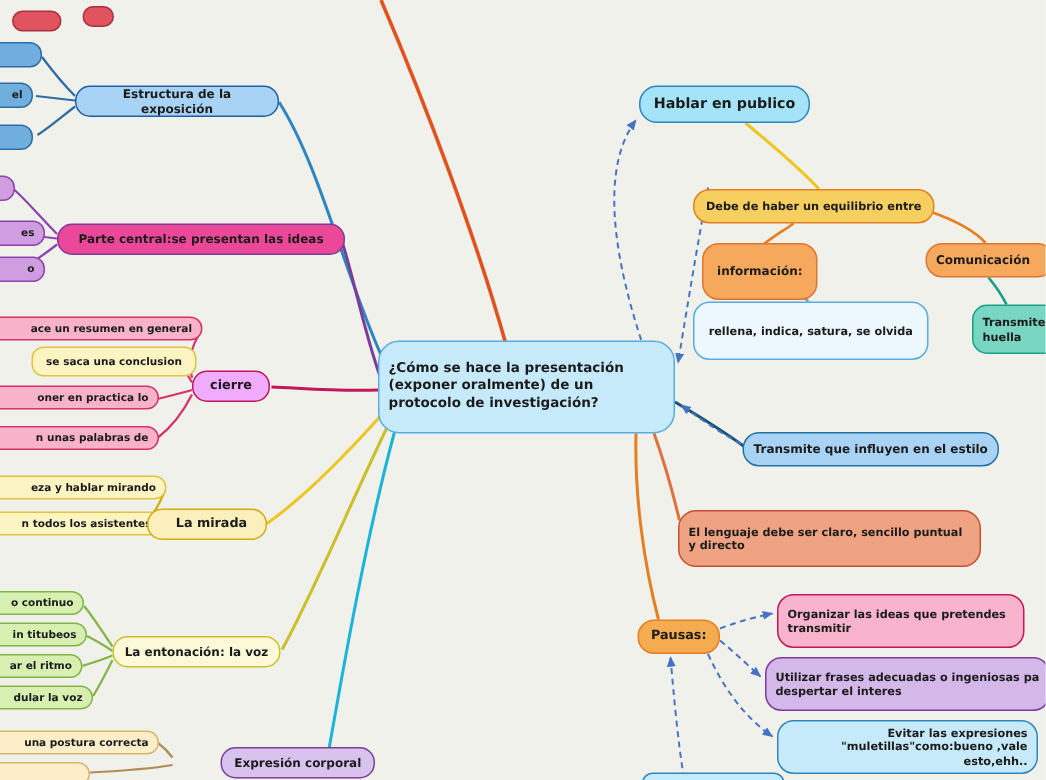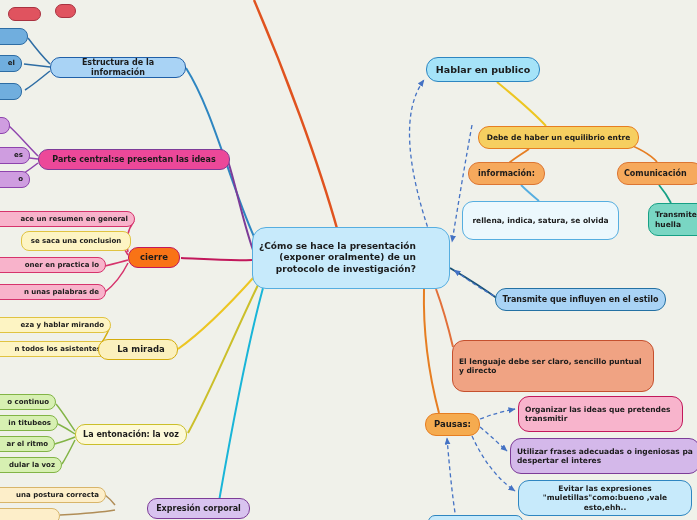--- a/index.html
+++ b/index.html
@@ -72,55 +72,55 @@
     <path d="M480,427 C491,436 499,444 507,451" fill="none" stroke="#4472c4" stroke-width="1.3" stroke-dasharray="4 3" marker-end="url(#arr)"></path>
     <path d="M472,436 C482,458 496,478 515,491" fill="none" stroke="#4472c4" stroke-width="1.3" stroke-dasharray="4 3" marker-end="url(#arr)"></path>
     <path d="M456,519 C452,495 449,462 447,438" fill="none" stroke="#4472c4" stroke-width="1.3" stroke-dasharray="4 3" marker-end="url(#arr)"></path>
   </svg>
 
 <div class="node" style="left: 8px; top: 7px; width: 33px; height: 14px; background: rgb(224, 83, 95); border-color: rgb(168, 50, 64); font-size: 7px; border-radius: 7px;"></div>
     <div class="node" style="left: 55px; top: 4px; width: 21px; height: 14px; background: rgb(224, 83, 95); border-color: rgb(168, 50, 64); font-size: 7px; border-radius: 7px;"></div>
     <div class="node" style="left: -64px; top: 28px; width: 92px; height: 17px; background: rgb(112, 174, 222); border-color: rgb(46, 109, 164); font-size: 7px; border-radius: 8px; justify-content: flex-end; text-align: right;"></div>
     <div class="node" style="left: -70px; top: 55px; width: 92px; height: 17px; background: rgb(112, 174, 222); border-color: rgb(46, 109, 164); font-size: 7px; border-radius: 8px; justify-content: flex-end; text-align: right;">el</div>
     <div class="node" style="left: -70px; top: 83px; width: 92px; height: 17px; background: rgb(112, 174, 222); border-color: rgb(46, 109, 164); font-size: 7px; border-radius: 8px; justify-content: flex-end; text-align: right;"></div>
-    <div class="node" style="left: 50px; top: 57px; width: 136px; height: 21px; background: rgb(169, 211, 245); border-color: rgb(31, 95, 168); font-size: 8px; border-radius: 10px;">Estructura de la información</div>
+    <div class="node" style="left: 50px; top: 57px; width: 136px; height: 21px; background: rgb(169, 211, 245); border-color: rgb(31, 95, 168); font-size: 8px; border-radius: 10px;">Estructura de la exposición</div>
     <div class="node" style="left: -80px; top: 117px; width: 90px; height: 17px; background: rgb(207, 157, 224); border-color: rgb(142, 68, 173); font-size: 7px; border-radius: 8px; justify-content: flex-end; text-align: right;"></div>
     <div class="node" style="left: -62px; top: 147px; width: 92px; height: 17px; background: rgb(207, 157, 224); border-color: rgb(142, 68, 173); font-size: 7px; border-radius: 8px; justify-content: flex-end; text-align: right;">es</div>
     <div class="node" style="left: -62px; top: 171px; width: 92px; height: 17px; background: rgb(207, 157, 224); border-color: rgb(142, 68, 173); font-size: 7px; border-radius: 8px; justify-content: flex-end; text-align: right;">o</div>
     <div class="node" style="left: 38px; top: 149px; width: 192px; height: 21px; background: #ec4899; border-color: rgb(125, 60, 152); font-size: 8px; border-radius: 10px;">Parte central:se presentan las ideas</div>
     <div class="node" style="left: -18px; top: 211px; width: 153px; height: 16px; background: rgb(248, 179, 203); border-color: rgb(214, 51, 108); font-size: 7px; border-radius: 8px; justify-content: flex-end; text-align: right;">ace un resumen en general</div>
     <div class="node" style="left: 21px; top: 231px; width: 110px; height: 20px; background: rgb(253, 244, 195); border-color: rgb(224, 195, 65); font-size: 7px; border-radius: 8px;">se saca una conclusion</div>
     <div class="node" style="left: -30px; top: 257px; width: 136px; height: 16px; background: rgb(248, 179, 203); border-color: rgb(214, 51, 108); font-size: 7px; border-radius: 8px; justify-content: flex-end; text-align: right;">oner en practica lo</div>
     <div class="node" style="left: -30px; top: 284px; width: 136px; height: 16px; background: rgb(248, 179, 203); border-color: rgb(214, 51, 108); font-size: 7px; border-radius: 8px; justify-content: flex-end; text-align: right;">n unas palabras de</div>
-    <div class="node" style="left: 128px; top: 247px; width: 52px; height: 21px; background: #f97316; border-color: rgb(194, 24, 91); font-size: 8.5px; border-radius: 10px;">cierre</div>
+    <div class="node" style="left: 128px; top: 247px; width: 52px; height: 21px; background: #f0abfc; border-color: rgb(194, 24, 91); font-size: 8.5px; border-radius: 10px;">cierre</div>
     <div class="node" style="left: -25px; top: 317px; width: 136px; height: 16px; background: rgb(253, 244, 195); border-color: rgb(224, 195, 65); font-size: 7px; border-radius: 8px; justify-content: flex-end; text-align: right;">eza y hablar mirando</div>
     <div class="node" style="left: -28px; top: 341px; width: 136px; height: 16px; background: rgb(253, 244, 195); border-color: rgb(224, 195, 65); font-size: 7px; border-radius: 8px; justify-content: flex-end; text-align: right;">n todos los asistentes</div>
     <div class="node" style="left: 98px; top: 339px; width: 80px; height: 21px; background: rgb(251, 240, 189); border-color: rgb(212, 172, 13); font-size: 8.5px; border-radius: 10px; padding-left: 12px;">La mirada</div>
     <div class="node" style="left: -28px; top: 394px; width: 84px; height: 16px; background: rgb(215, 240, 178); border-color: rgb(130, 180, 70); font-size: 7px; border-radius: 8px; justify-content: flex-end; text-align: right;">o continuo</div>
     <div class="node" style="left: -26px; top: 415px; width: 84px; height: 16px; background: rgb(215, 240, 178); border-color: rgb(130, 180, 70); font-size: 7px; border-radius: 8px; justify-content: flex-end; text-align: right;">in titubeos</div>
     <div class="node" style="left: -29px; top: 436px; width: 84px; height: 16px; background: rgb(215, 240, 178); border-color: rgb(130, 180, 70); font-size: 7px; border-radius: 8px; justify-content: flex-end; text-align: right;">ar el ritmo</div>
     <div class="node" style="left: -22px; top: 457px; width: 84px; height: 16px; background: rgb(215, 240, 178); border-color: rgb(130, 180, 70); font-size: 7px; border-radius: 8px; justify-content: flex-end; text-align: right;">dular la voz</div>
     <div class="node" style="left: 75px; top: 424px; width: 112px; height: 21px; background: rgb(252, 249, 216); border-color: rgb(203, 191, 42); font-size: 8px; border-radius: 10px;">La entonación: la voz</div>
     <div class="node" style="left: -30px; top: 487px; width: 136px; height: 16px; background: rgb(253, 238, 201); border-color: rgb(216, 181, 106); font-size: 7px; border-radius: 8px; justify-content: flex-end; text-align: right;">una postura correcta</div>
     <div class="node" style="left: -40px; top: 508px; width: 100px; height: 16px; background: rgb(253, 238, 201); border-color: rgb(216, 181, 106); font-size: 7px; border-radius: 8px; justify-content: flex-end; text-align: right;"></div>
     <div class="node" style="left: 115px; top: 498px; width: 103px; height: 21px; background: rgb(216, 195, 239); border-color: rgb(125, 60, 152); font-size: 8px; border-radius: 10px; margin-left: 32px;">Expresión corporal</div>
-    <div class="node" style="left: 252px; top: 227px; width: 198px; height: 62px; background: rgb(199, 234, 251); border-color: rgb(86, 174, 224); font-size: 9px; border-radius: 14px; justify-content: flex-start; text-align: right;">¿Cómo se hace la presentación
+    <div class="node" style="left: 252px; top: 227px; width: 198px; height: 62px; background: rgb(199, 234, 251); border-color: rgb(86, 174, 224); font-size: 9px; border-radius: 14px; justify-content: flex-start; text-align: left;">¿Cómo se hace la presentación
 (exponer oralmente) de un
 protocolo de investigación?</div>
     <div class="node" style="left: 426px; top: 57px; width: 114px; height: 25px; background: rgb(165, 227, 248); border-color: rgb(46, 134, 193); font-size: 9.5px; border-radius: 12px;">Hablar en publico</div>
-    <div class="node" style="left: 478px; top: 126px; width: 161px; height: 23px; background: rgb(246, 207, 96); border-color: rgb(230, 126, 34); font-size: 7.5px; border-radius: 11px; text-align: right;">Debe de haber un equilibrio entre</div>
-    <div class="node" style="left: 468px; top: 162px; width: 77px; height: 23px; background: rgb(246, 169, 92); border-color: rgb(220, 118, 51); font-size: 8px; border-radius: 11px;">información:</div>
+    <div class="node" style="left: 462px; top: 126px; width: 161px; height: 23px; background: rgb(246, 207, 96); border-color: rgb(230, 126, 34); font-size: 7.5px; border-radius: 11px; text-align: right;">Debe de haber un equilibrio entre</div>
+    <div class="node" style="left: 468px; top: 162px; width: 77px; height: 38px; background: rgb(246, 169, 92); border-color: rgb(220, 118, 51); font-size: 8px; border-radius: 11px;">información:</div>
     <div class="node" style="left: 462px; top: 201px; width: 157px; height: 39px; background: rgb(236, 248, 253); border-color: rgb(86, 174, 224); font-size: 7.5px; border-radius: 11px;">rellena, indica, satura, se olvida</div>
     <div class="node" style="left: 617px; top: 162px; width: 86px; height: 23px; background: rgb(246, 169, 92); border-color: rgb(220, 118, 51); font-size: 8px; border-radius: 11px; justify-content: flex-start; text-align: left;">Comunicación</div>
     <div class="node" style="left: 648px; top: 203px; width: 70px; height: 33px; background: rgb(121, 214, 195); border-color: rgb(22, 160, 133); font-size: 7.5px; border-radius: 10px; justify-content: flex-start; text-align: left;">Transmite
 huella</div>
     <div class="node" style="left: 495px; top: 288px; width: 171px; height: 23px; background: rgb(169, 211, 245); border-color: rgb(36, 113, 163); font-size: 8px; border-radius: 11px;">Transmite que influyen en el estilo</div>
-    <div class="node" style="left: 452px; top: 340px; width: 202px; height: 52px; background: rgb(240, 163, 131); border-color: rgb(197, 80, 46); font-size: 7.5px; border-radius: 12px; justify-content: flex-start; text-align: left;">El lenguaje debe ser claro, sencillo puntual
+    <div class="node" style="left: 452px; top: 340px; width: 202px; height: 38px; background: rgb(240, 163, 131); border-color: rgb(197, 80, 46); font-size: 7.5px; border-radius: 12px; justify-content: flex-start; text-align: left;">El lenguaje debe ser claro, sencillo puntual
 y directo</div>
     <div class="node" style="left: 425px; top: 413px; width: 55px; height: 23px; background: rgb(245, 171, 79); border-color: rgb(230, 126, 34); font-size: 8.5px; border-radius: 11px;">Pausas:</div>
     <div class="node" style="left: 518px; top: 396px; width: 165px; height: 36px; background: rgb(248, 180, 204); border-color: rgb(194, 24, 91); font-size: 7.5px; border-radius: 11px; justify-content: flex-start; text-align: left;">Organizar las ideas que pretendes
 transmitir</div>
     <div class="node" style="left: 510px; top: 438px; width: 190px; height: 36px; background: rgb(212, 184, 234); border-color: rgb(125, 60, 152); font-size: 7.5px; border-radius: 11px; justify-content: flex-start; text-align: left;">Utilizar frases adecuadas o ingeniosas pa
 despertar el interes</div>
-    <div class="node" style="left: 518px; top: 480px; width: 174px; height: 36px; background: rgb(199, 234, 251); border-color: rgb(46, 134, 193); font-size: 7.5px; border-radius: 11px; justify-content: flex-start; text-align: center;">Evitar las expresiones
+    <div class="node" style="left: 518px; top: 480px; width: 174px; height: 36px; background: rgb(199, 234, 251); border-color: rgb(46, 134, 193); font-size: 7.5px; border-radius: 11px; justify-content: flex-start; text-align: right;">Evitar las expresiones
 "muletillas"como:bueno ,vale esto,ehh..</div>
     <div class="node" style="left: 428px; top: 515px; width: 95px; height: 14px; background: rgb(199, 234, 251); border-color: rgb(46, 134, 193); font-size: 7px; border-radius: 7px;"></div>
   </div>
 
 </body></html>

